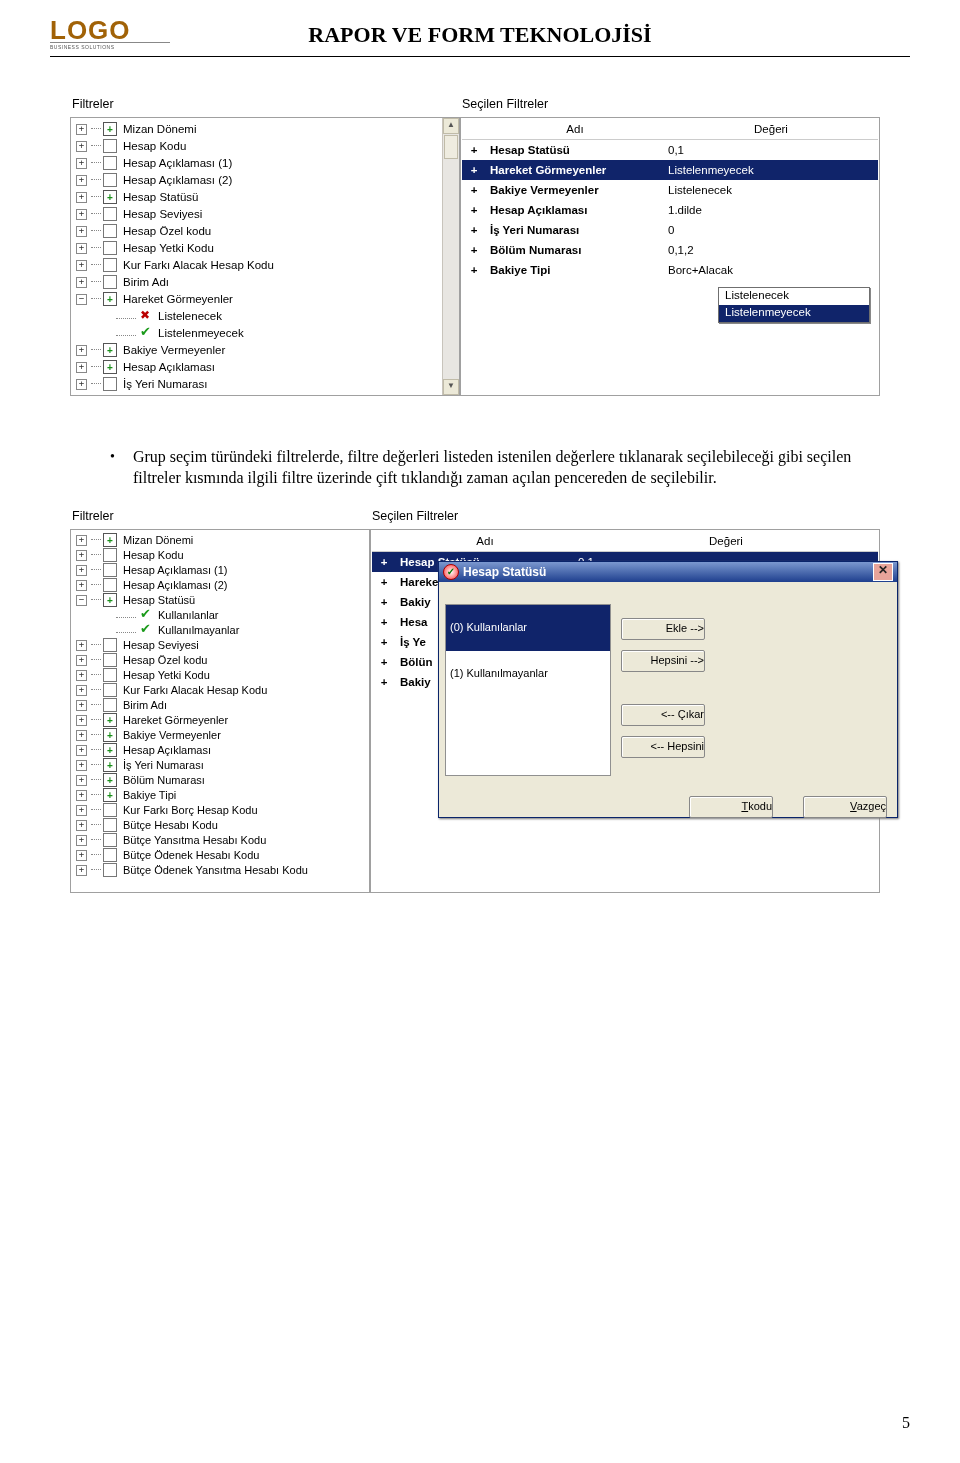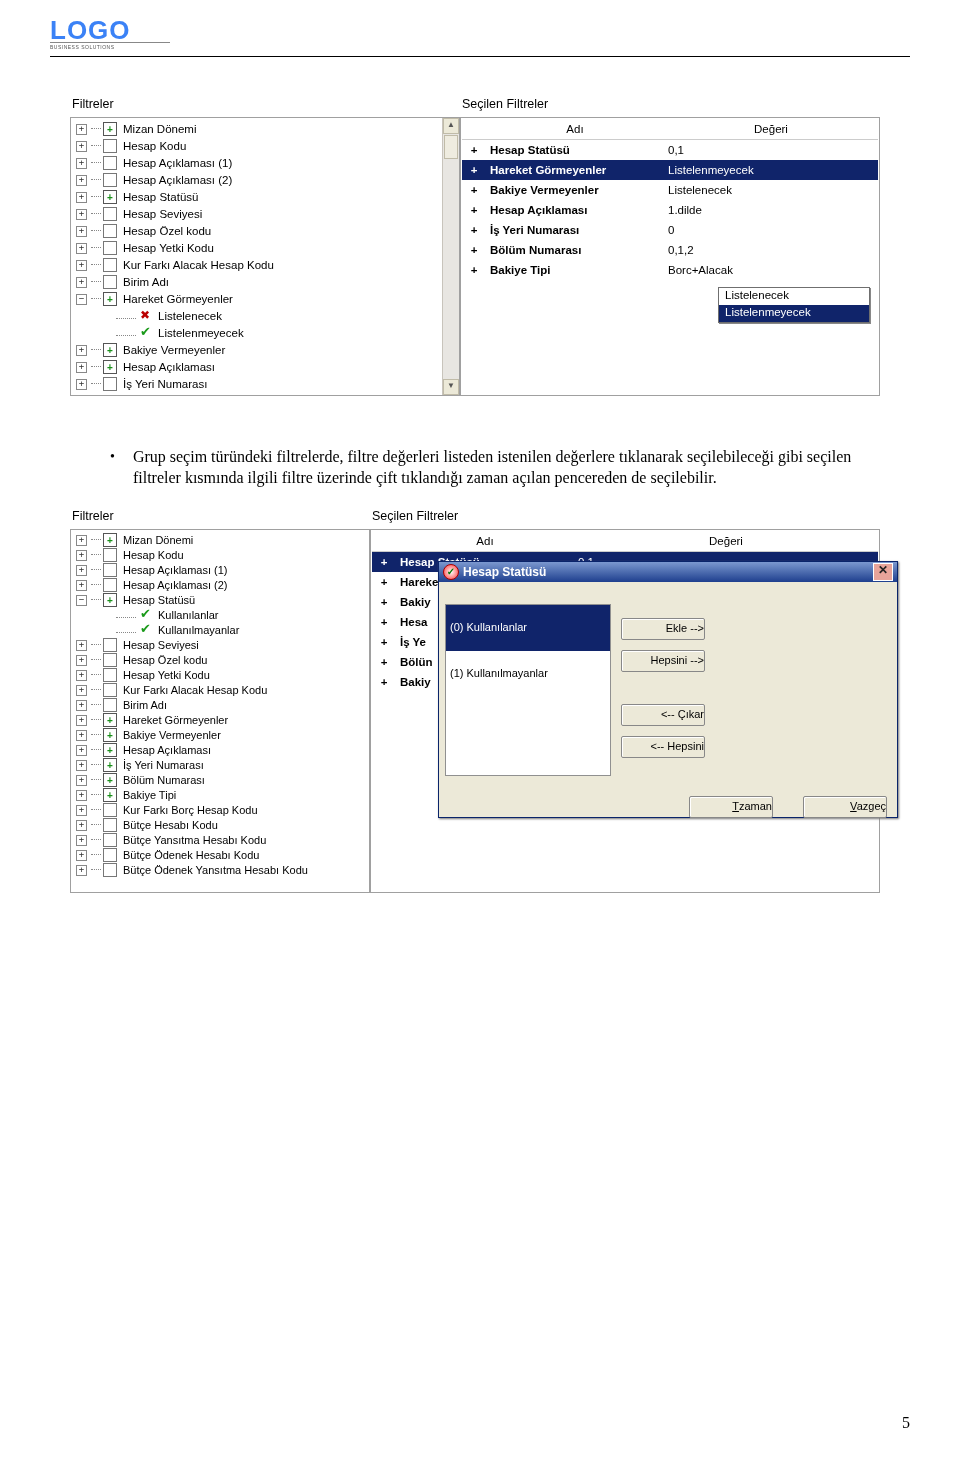--- a/index.html
+++ b/index.html
@@ -19,21 +19,21 @@
     align-items: center;
     border-bottom: 1px solid #000;
     padding-bottom: 6px;
     margin-bottom: 40px;
   }
   .logo-box {
     width: 120px;
     font-family: Arial, sans-serif;
   }
   .logo-text {
-    color: #3b82f6;
+    color: #a16207;
     font-weight: 900;
     font-size: 26px;
     letter-spacing: 1px;
     line-height: 0.8;
     font-family: Arial Black, Arial, sans-serif;
   }
   .logo-sub {
     font-size: 5px;
     color: #555;
     letter-spacing: 0.5px;
@@ -285,20 +285,21 @@
 </head>
 <body>
 
 <div class="page">
 
   <div class="header">
     <div class="logo-box">
       <div class="logo-text">LOGO</div>
       <div class="logo-sub">BUSINESS SOLUTIONS</div>
     </div>
+    <div class="doc-title">RAPOR VE FORM TEKNOLOJİSİ</div>
   </div>
 
   <div class="screenshot shot1">
     <div class="shot-row">
 
       <div style="width:390px;">
         <div class="panel-title">Filtreler</div>
         <div class="panel-border">
           <div style="display:flex;">
             <div class="panel-inner" style="flex:1;height:275px;overflow:hidden;">
@@ -689,21 +690,21 @@
                   </div>
                   <div class="btncol">
                     <div class="winbtn">Ekle --&gt;</div>
                     <div class="winbtn">Hepsini --&gt;</div>
                     <div style="height:12px;"></div>
                     <div class="winbtn">&lt;-- Çıkar</div>
                     <div class="winbtn">&lt;-- Hepsini</div>
                   </div>
                 </div>
                 <div class="action-row">
-                  <div class="winbtn"><span class="u">T</span><span>zaman</span></div>
+                  <div class="winbtn"><span class="u">T</span><span>kodu</span></div>
                   <div class="winbtn"><span class="u">V</span><span>azgeç</span></div>
                 </div>
               </div>
             </div>
 
           </div>
         </div>
       </div>
     </div>
   </div>

